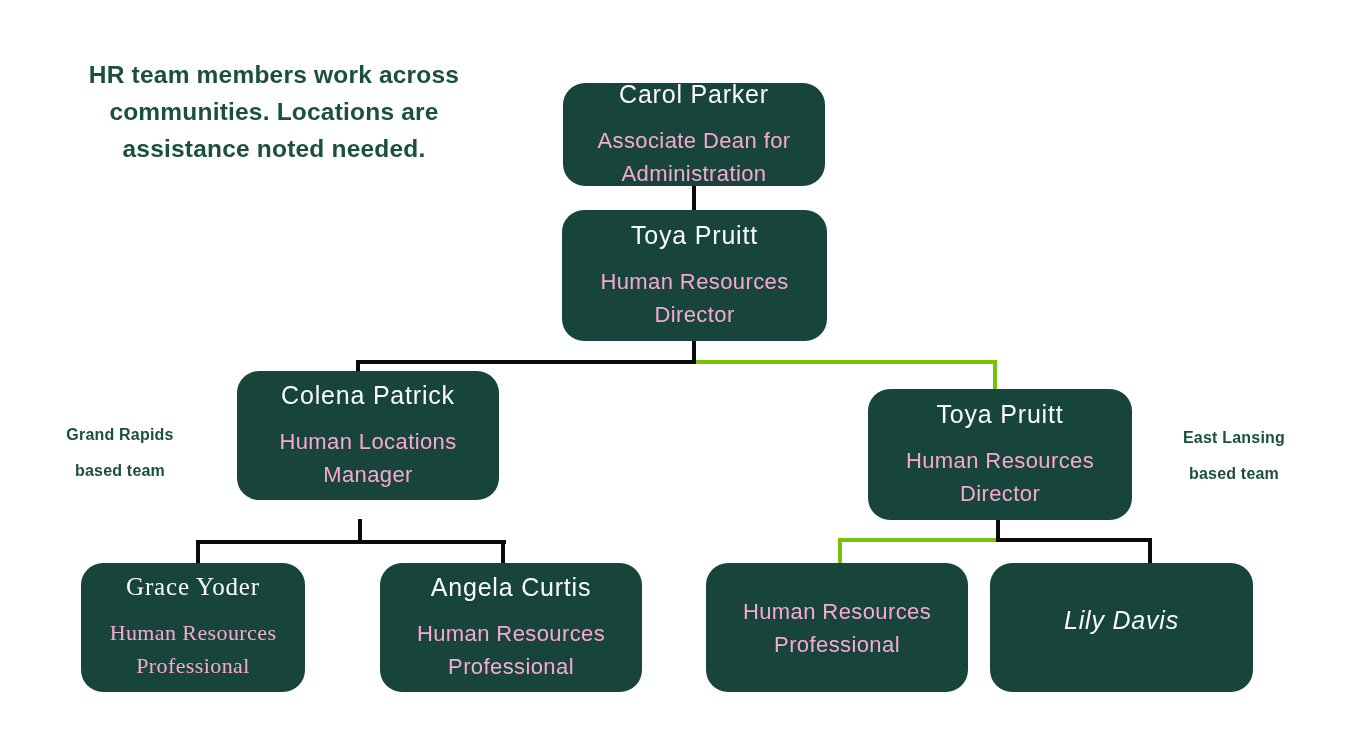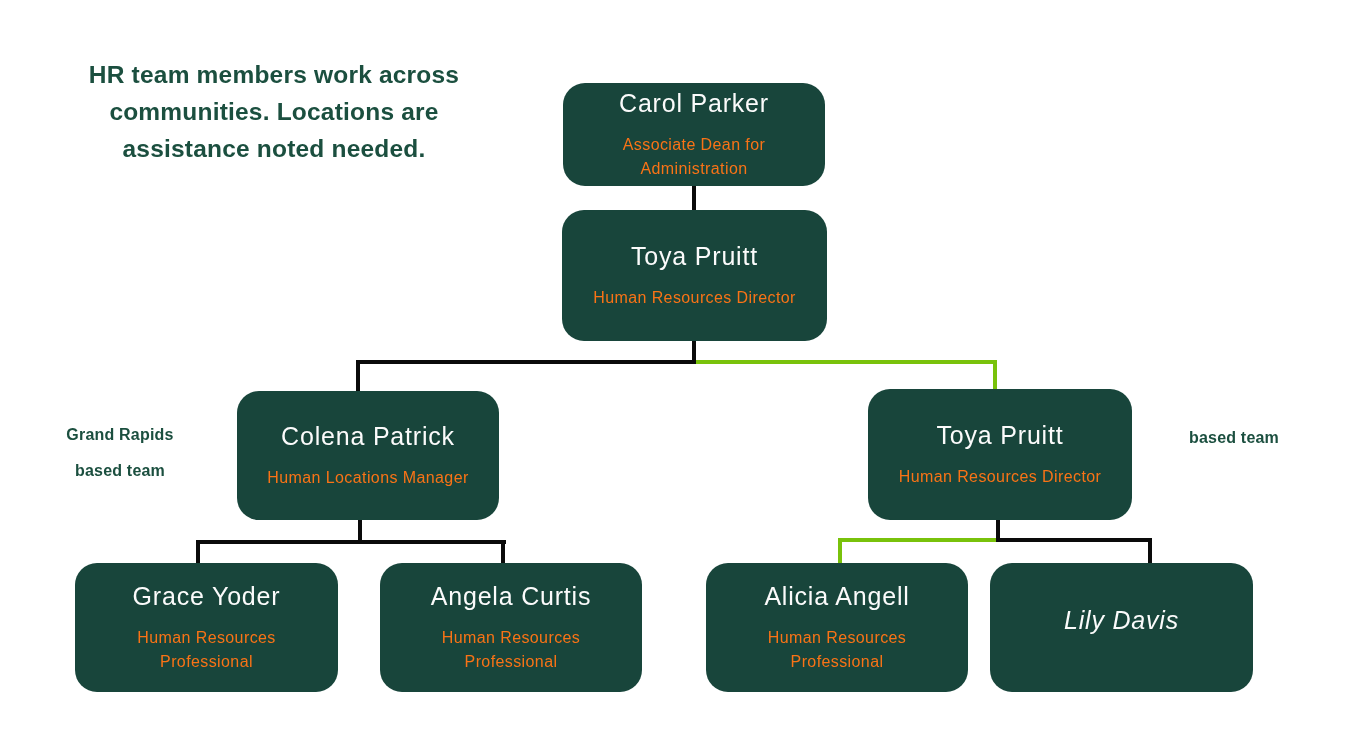--- a/index.html
+++ b/index.html
@@ -34,25 +34,25 @@
   }
   .node-name {
     font-size: 25px;
     font-weight: 400;
     letter-spacing: 0.8px;
     color: #fbfbfb;
     margin-bottom: 15px;
     white-space: nowrap;
   }
   .node-title {
-    font-size: 16px;
+    font-size: 22px;
     font-weight: 400;
     letter-spacing: 0.4px;
     line-height: 1.5;
-    color: #f97316;
+    color: #f9a8d4;
   }
 
   
   .annotation {
     position: absolute;
     color: #1b4f3f;
     font-weight: bold;
     text-align: center;
   }
   .note-block {
@@ -98,55 +98,55 @@
     <div>HR team members work across</div>
     <div>communities. Locations are</div>
     <div>assistance noted needed.</div>
   </div>
 
   <div class="annotation team-label left">
     <div>Grand Rapids</div>
     <div>based team</div>
   </div>
   <div class="annotation team-label right">
+    <div>East Lansing</div>
     <div>based team</div>
   </div>
 
   <div class="node" style="left:563px; top:55px;  width:262px; height:103px;margin-top:28px;">
     <div class="node-name">Carol Parker</div>
     <div class="node-title">Associate Dean for Administration</div>
   </div>
 
   <div class="node" style="left:562px; top:210px; width:265px; height:131px;">
     <div class="node-name">Toya Pruitt</div>
     <div class="node-title">Human Resources Director</div>
   </div>
 
-  <div class="node" style="left:237px; top:391px; width:262px; height:129px;">
+  <div class="node" style="left:237px; top:371px; width:262px; height:129px;">
     <div class="node-name">Colena Patrick</div>
     <div class="node-title">Human Locations Manager</div>
   </div>
 
   <div class="node" style="left:868px; top:389px; width:264px; height:131px;">
     <div class="node-name">Toya Pruitt</div>
     <div class="node-title">Human Resources Director</div>
   </div>
 
-  <div class="node" style="left:75px;  top:563px; width:263px; height:129px;">
+  <div class="node" style="left:81px;  top:563px; width:224px; height:129px;font-family:Liberation Serif, serif;">
     <div class="node-name">Grace Yoder</div>
     <div class="node-title">Human Resources Professional</div>
   </div>
 
   <div class="node" style="left:380px; top:563px; width:262px; height:129px;">
     <div class="node-name">Angela Curtis</div>
     <div class="node-title">Human Resources Professional</div>
   </div>
 
   <div class="node" style="left:706px; top:563px; width:262px; height:129px;">
-    <div class="node-name">Alicia Angell</div>
     <div class="node-title">Human Resources Professional</div>
   </div>
 
   <div class="node" style="left:990px; top:563px; width:263px; height:129px;font-style:italic;">
     <div class="node-name">Lily Davis</div>
   </div>
 
 </div>
 
 </body></html>

